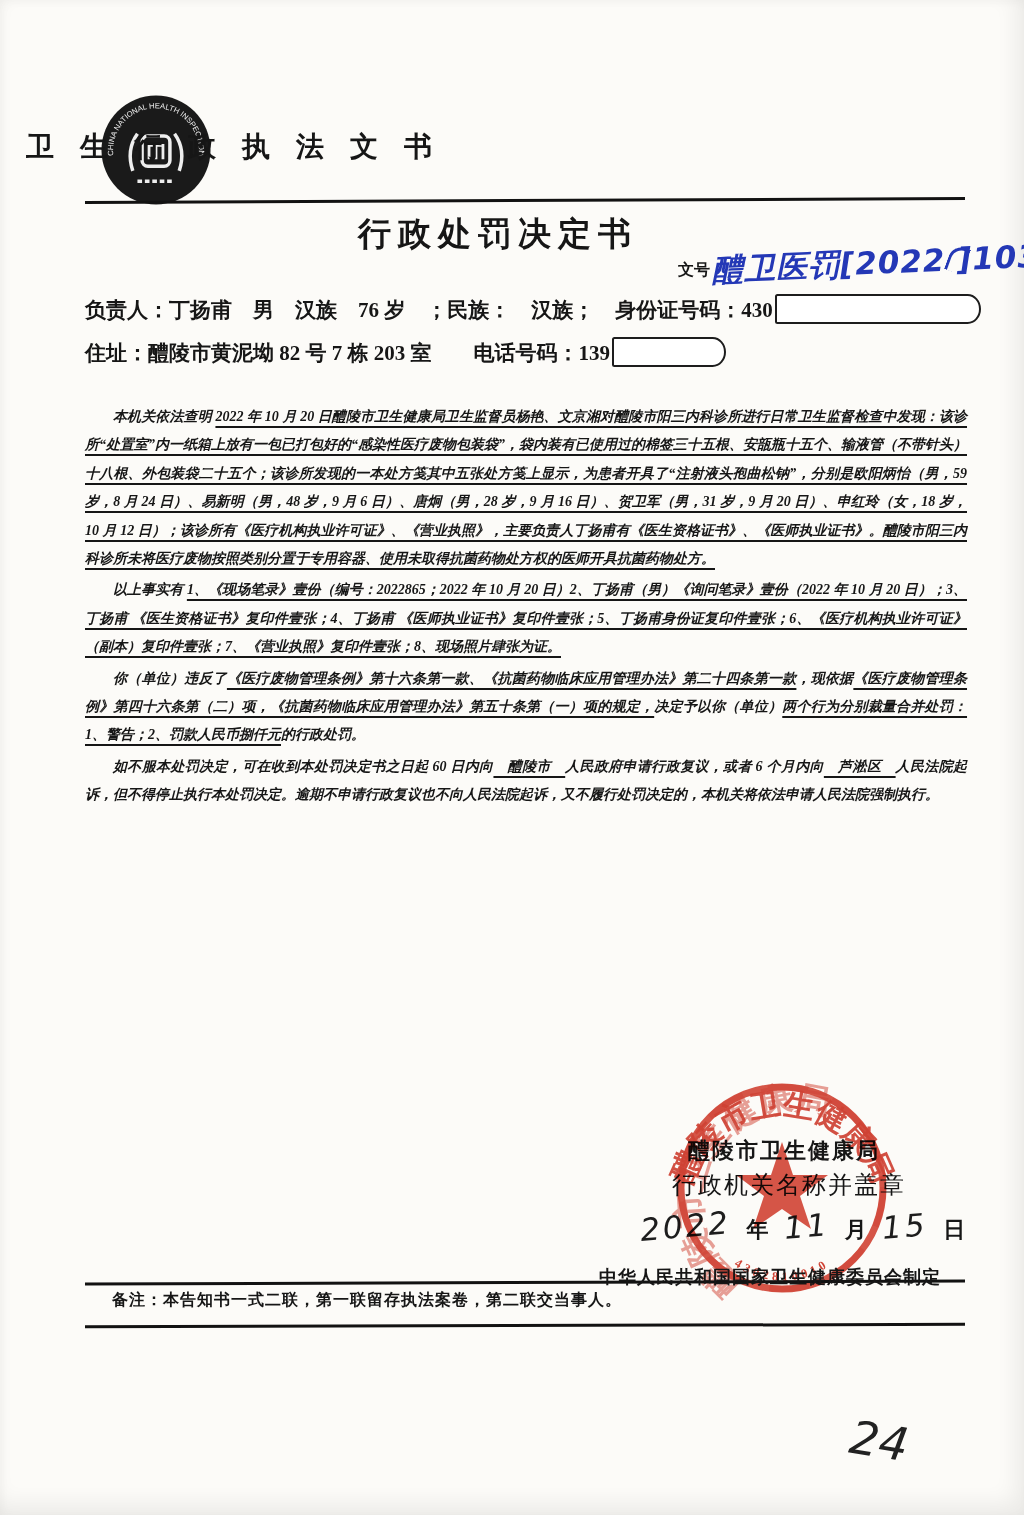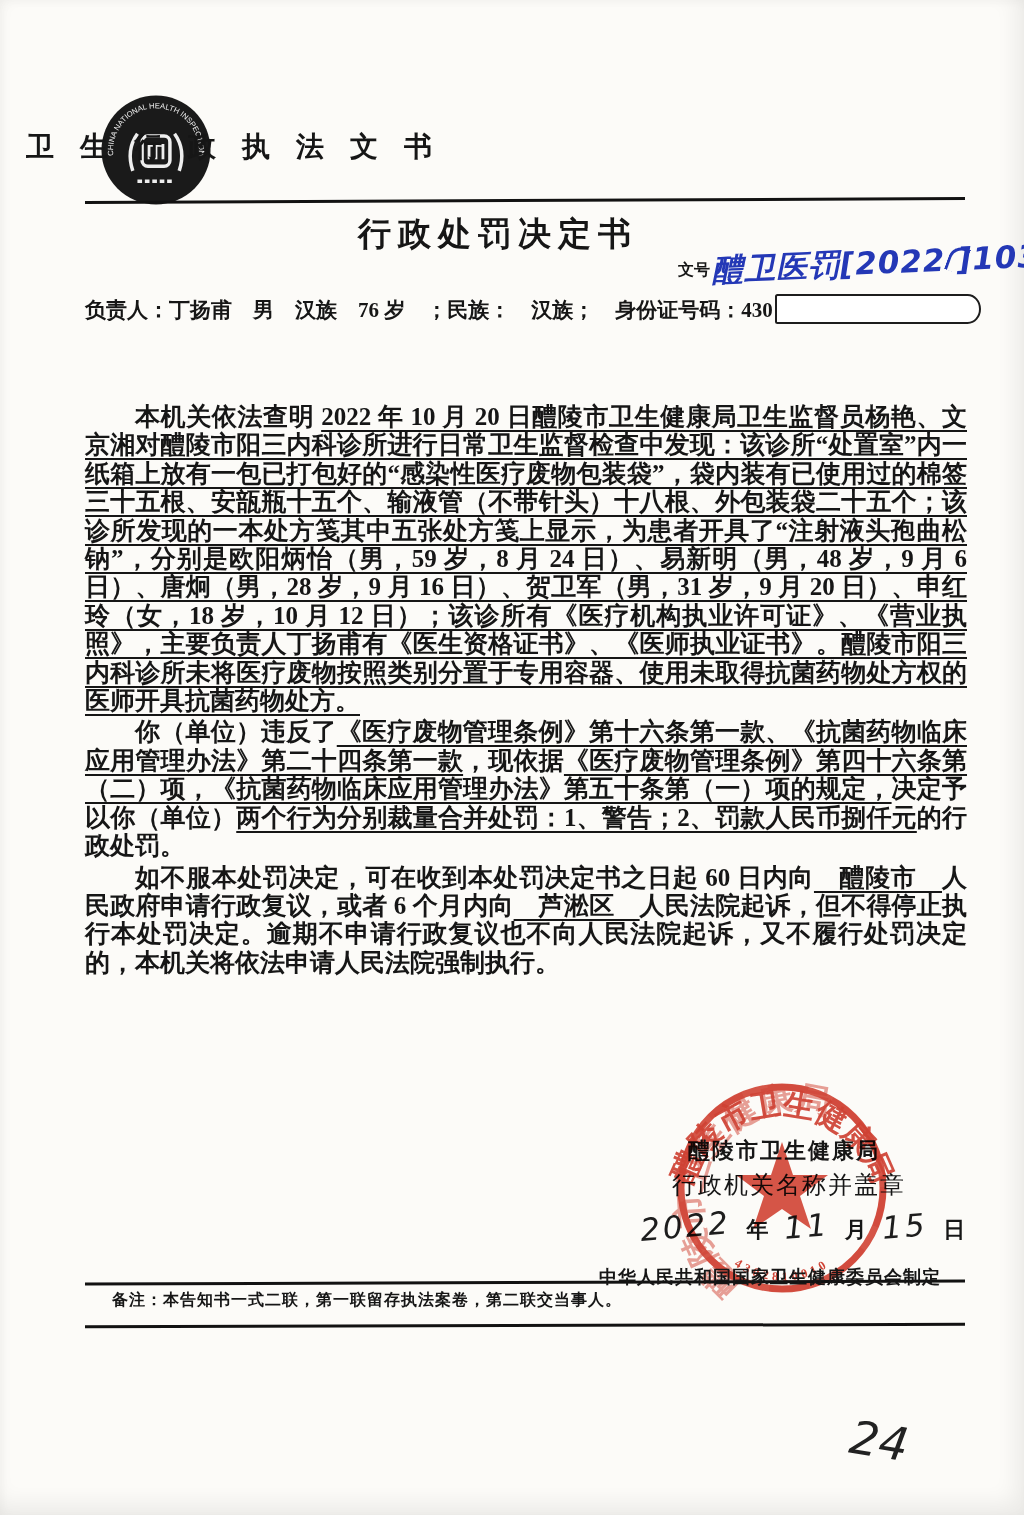--- a/index.html
+++ b/index.html
@@ -38,22 +38,22 @@
   .recipient{left:85px;top:294px;width:892px;font-size:21px;font-weight:700;line-height:27px;}
   .recipient .rline{margin-bottom:13px;white-space:nowrap;}
   .redact{
     display:inline-block;background:#fff;border:2px solid #1d1d1d;
     height:26px;vertical-align:-7px;margin-left:2px;
     border-radius:3px 16px 16px 3px / 3px 60% 60% 3px;
   }
   .redact-id{width:202px;}
   .redact-phone{width:110px;}
   
-  .doc-body{left:85px;top:403px;width:882px;font-size:25px;font-weight:700;
-    line-height:28.4px;text-align:justify;}
+  .doc-body{left:85px;top:403px;width:882px;font-size:14px;font-weight:700;
+    line-height:28.4px;text-align:justify;font-style:italic;}
   .doc-body .para{text-indent:2em;margin:0 0 3px 0;}
   .u{text-decoration:underline;text-decoration-thickness:1.7px;text-underline-offset:5px;}
   
   .agency-name{left:688px;top:1136px;font-size:22px;font-weight:700;letter-spacing:2px;}
   .seal-instruction{left:672px;top:1169px;font-size:24px;font-weight:400;letter-spacing:2px;}
   .date-row{left:640px;top:1208px;font-size:22px;font-weight:700;white-space:nowrap;}
   .hand{
     font-family:"DejaVu Sans","Liberation Sans",sans-serif;font-style:italic;font-weight:400;
     font-size:31px;letter-spacing:3px;color:#1d1d1d;display:inline-block;transform:rotate(-5deg);
   }
@@ -92,24 +92,28 @@
   <div class="abs rule rule-1"></div>
   <div class="abs doc-title">行政处罚决定书</div>
   <div class="abs docno-label">文号</div>
   <div class="abs docno-value">醴卫医罚[2022 ]103号</div>
   <div class="abs ink-tail"></div>
 
   <div class="abs recipient">
     <div class="rline">
       <span>负责人：丁扬甫　男　汉族　76 岁　；民族：　汉族；　身份证号码：430</span><span class="redact redact-id"></span>
     </div>
+    <div class="rline">
+      <span>住址：醴陵市黄泥坳 82 号 7 栋 203 室　　电话号码：139</span><span class="redact redact-phone"></span>
+    </div>
   </div>
 
   <div class="abs doc-body">
       <div class="para"><span>本机关依法查明 </span><span class="u">2022 年 10 月 20 日醴陵市卫生健康局卫生监督员杨艳、文京湘对醴陵市阳三内科诊所进行日常卫生监督检查中发现：该诊所“处置室”内一纸箱上放有一包已打包好的“感染性医疗废物包装袋”，袋内装有已使用过的棉签三十五根、安瓿瓶十五个、输液管（不带针头）十八根、外包装袋二十五个；该诊所发现的一本处方笺其中五张处方笺上显示，为患者开具了“注射液头孢曲松钠”，分别是欧阳炳怡（男，59 岁，8 月 24 日）、易新明（男，48 岁，9 月 6 日）、唐炯（男，28 岁，9 月 16 日）、贺卫军（男，31 岁，9 月 20 日）、申红玲（女，18 岁，10 月 12 日）；该诊所有《医疗机构执业许可证》、《营业执照》，主要负责人丁扬甫有《医生资格证书》、《医师执业证书》。醴陵市阳三内科诊所未将医疗废物按照类别分置于专用容器、使用未取得抗菌药物处方权的医师开具抗菌药物处方。</span></div>
+      <div class="para"><span>以上事实有 </span><span class="u">1、《现场笔录》壹份（编号：2022865；2022 年 10 月 20 日）2、丁扬甫（男）《询问笔录》壹份（2022 年 10 月 20 日）；3、丁扬甫 《医生资格证书》复印件壹张；4、丁扬甫 《医师执业证书》复印件壹张；5、丁扬甫身份证复印件壹张；6、《医疗机构执业许可证》（副本）复印件壹张；7、《营业执照》复印件壹张；8、现场照片肆张为证。</span></div>
       <div class="para"><span>你（单位）违反了</span><span class="u">《医疗废物管理条例》第十六条第一款、《抗菌药物临床应用管理办法》第二十四条第一款</span><span>，现依据</span><span class="u">《医疗废物管理条例》第四十六条第（二）项，《抗菌药物临床应用管理办法》第五十条第（一）项的规定，</span><span>决定予以你（单位）</span><span class="u">两个行为分别裁量合并处罚：1、警告；2、罚款人民币捌仟元</span><span>的行政处罚。</span></div>
       <div class="para"><span>如不服本处罚决定，可在收到本处罚决定书之日起 60 日内向</span><span class="u">　醴陵市　</span><span>人民政府申请行政复议，或者 6 个月内向</span><span class="u">　芦淞区　</span><span>人民法院起诉，但不得停止执行本处罚决定。逾期不申请行政复议也不向人民法院起诉，又不履行处罚决定的，本机关将依法申请人民法院强制执行。</span></div>
     </div>
 
   <div class="abs agency-name">醴陵市卫生健康局</div>
   <div class="abs seal-instruction">行政机关名称并盖章</div>
   <div class="abs date-row">
     <span class="hand">2022</span><span class="gap"></span>
     <span>年</span><span class="gap"></span>
     <span class="hand">11</span><span class="gap"></span>

